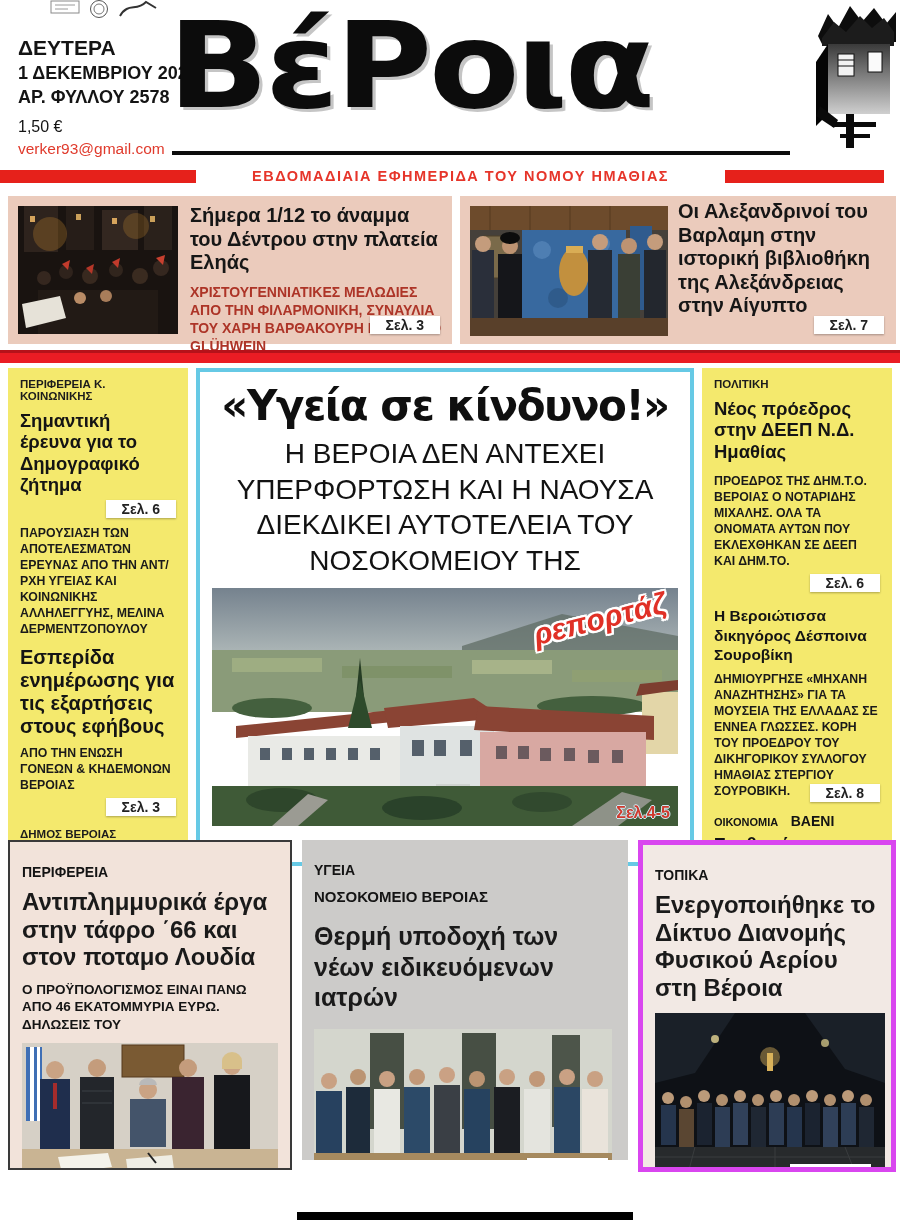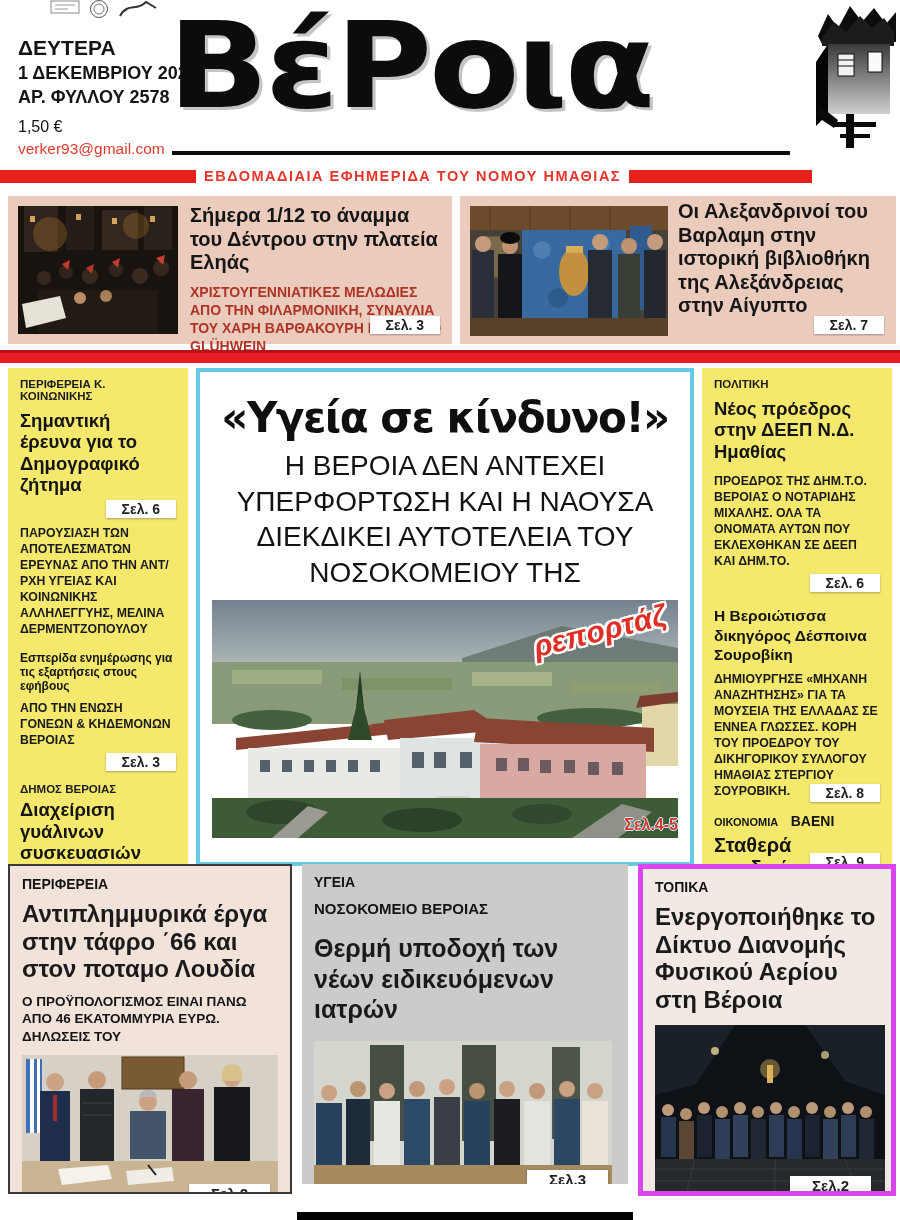--- a/index.html
+++ b/index.html
@@ -15,21 +15,21 @@
   .issue-price{font-size:16px;margin-top:10px;}
   .issue-email{font-size:15.5px;color:#e03a2c;margin-top:4px;}
   .masthead-title{position:absolute;left:168px;top:2px;font-family:"DejaVu Sans",sans-serif;
         font-weight:bold;font-size:120px;line-height:1.06;letter-spacing:-3px;color:#0c0c0c;
         transform:scaleX(1.10);transform-origin:left top;
         text-shadow:3px 3px 0 rgba(150,150,150,.55);white-space:nowrap;}
   .masthead-rule{position:absolute;left:172px;top:151px;width:618px;height:4px;background:#0d0d0d;}
   .logo-house{position:absolute;left:812px;top:2px;}
 
   
-  .tagline{position:absolute;left:0;top:168px;width:812px;height:16px;display:flex;align-items:center;}
+  .tagline{position:absolute;left:0;top:168px;width:884px;height:16px;display:flex;align-items:center;gap:48px;}
   .tagline .bar{height:13px;background:#e6211b;}
   .tagline .bar.l{width:196px;}
   .tagline .bar.r{flex:1;}
   .tagline-text{font-size:14.5px;font-weight:bold;color:#e6352a;letter-spacing:1.5px;padding:0 8px;white-space:nowrap;}
 
   
   .topbox{position:absolute;top:196px;height:148px;background:#ebcbbc;}
   .topbox.l{left:8px;width:444px;}
   .topbox.r{left:460px;width:436px;}
   .topbox .photo{position:absolute;left:10px;top:10px;}
@@ -45,47 +45,47 @@
   
   .red-sep{position:absolute;left:0;top:350px;width:900px;height:10px;background:#ea1c24;border-top:3px solid #b5121a;}
 
   
   .ycol{position:absolute;top:368px;height:498px;background:#f4e96d;padding:10px 12px;box-sizing:border-box;overflow:hidden;}
   .ycol.l{left:8px;width:180px;}
   .ycol.r{left:702px;width:190px;}
   .kicker{font-size:11.5px;font-weight:bold;color:#1c1c1c;}
   .col-head{font-weight:bold;line-height:1.16;color:#141414;}
   .ycol .h19{font-size:18.5px;margin-top:8px;}
-  .ycol .h18{font-size:12px;margin-top:14px;}
+  .ycol .h18{font-size:20px;margin-top:8px;}
   .ycol .h16{font-size:15.5px;margin-top:14px;line-height:1.25;}
   .col-deck{font-size:12.3px;font-weight:bold;line-height:1.3;margin-top:8px;color:#1a1a1a;}
   .pgrow{text-align:right;margin-top:4px;}
   .k3row{margin-top:12px;}
   .k3row .k-small{font-size:11px;font-weight:bold;}
   .k3row .k-big{font-size:14px;font-weight:bold;margin-left:8px;}
   .relwrap{position:relative;}
   .pg-abs-tr{position:absolute;top:19px;right:0;}
   .pg-abs-br{position:absolute;bottom:-2px;right:0;}
 
   
   .mainbox{position:absolute;left:196px;top:368px;width:498px;height:498px;box-sizing:border-box;
            background:#fff;border:4px solid #66c9e5;padding:4px 8px;overflow:hidden;}
-  .main-head{margin-top:20px;text-align:center;font-family:"DejaVu Sans",sans-serif;font-weight:bold;
+  .main-head{margin-top:8px;text-align:center;font-family:"DejaVu Sans",sans-serif;font-weight:bold;
              font-size:42px;letter-spacing:-1.5px;line-height:1.05;color:#0f0f0f;}
   .main-sub{margin-top:8px;text-align:center;font-size:28px;line-height:1.27;color:#121212;}
   .main-photo{position:relative;width:466px;height:238px;margin:10px auto 0;}
   .badge-report{position:absolute;top:14px;right:10px;transform:rotate(-14deg);
       font-size:30px;font-weight:bold;font-style:italic;color:#e03026;
       text-shadow:-2px 0 0 #fff,2px 0 0 #fff,0 -2px 0 #fff,0 2px 0 #fff,
                   -2px -2px 0 #fff,2px 2px 0 #fff,-2px 2px 0 #fff,2px -2px 0 #fff;}
-  .photo-pg{position:absolute;bottom:4px;right:0;font-size:16px;font-weight:bold;color:#cf3a2e;
+  .photo-pg{position:absolute;bottom:4px;right:8px;font-size:16px;font-weight:bold;color:#cf3a2e;
       text-shadow:-1px 0 0 #cfe9f2,1px 0 0 #cfe9f2,0 -1px 0 #cfe9f2,0 1px 0 #cfe9f2;}
 
   
-  .botbox{position:absolute;top:864px;box-sizing:border-box;padding:10px 12px;overflow:hidden;}
+  .botbox{position:absolute;top:840px;box-sizing:border-box;padding:22px 12px;overflow:hidden;}
   .botbox.b1{left:8px;width:284px;height:330px;background:#f2e3da;border:2px solid #3a3a3a;}
   .botbox.b2{left:302px;width:326px;height:320px;background:#cccbc9;}
   .botbox.b3{left:638px;width:258px;height:332px;background:#f2e9e4;border:5px solid #d946ef;}
   .bot-kicker{font-size:14px;font-weight:bold;}
   .bot-kicker2{font-size:15px;font-weight:bold;margin-top:10px;}
   .bot-head{font-weight:bold;line-height:1.15;margin-top:8px;color:#1a1a1a;}
   .b1 .bot-head{font-size:24px;}
   .b2 .bot-head{font-size:25px;margin-top:16px;line-height:1.22;}
   .b3 .bot-head{font-size:24px;}
   .bot-deck{font-size:13.5px;font-weight:bold;line-height:1.3;margin-top:10px;}

